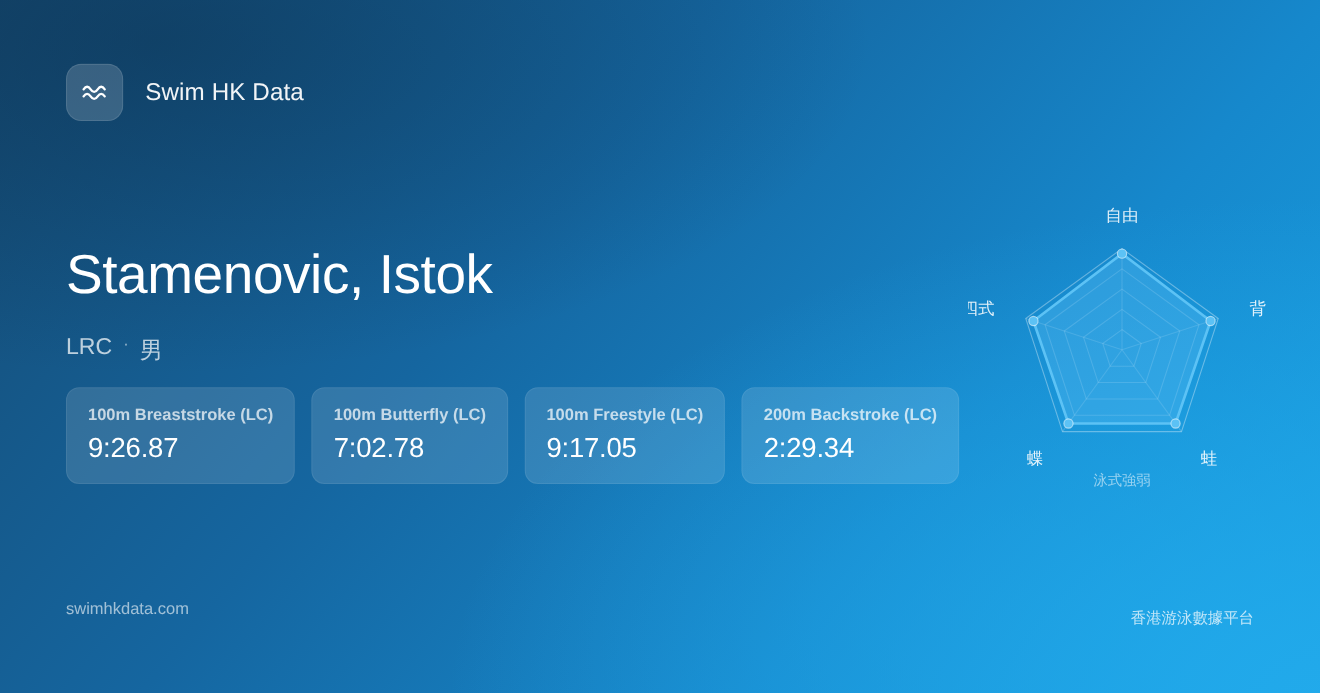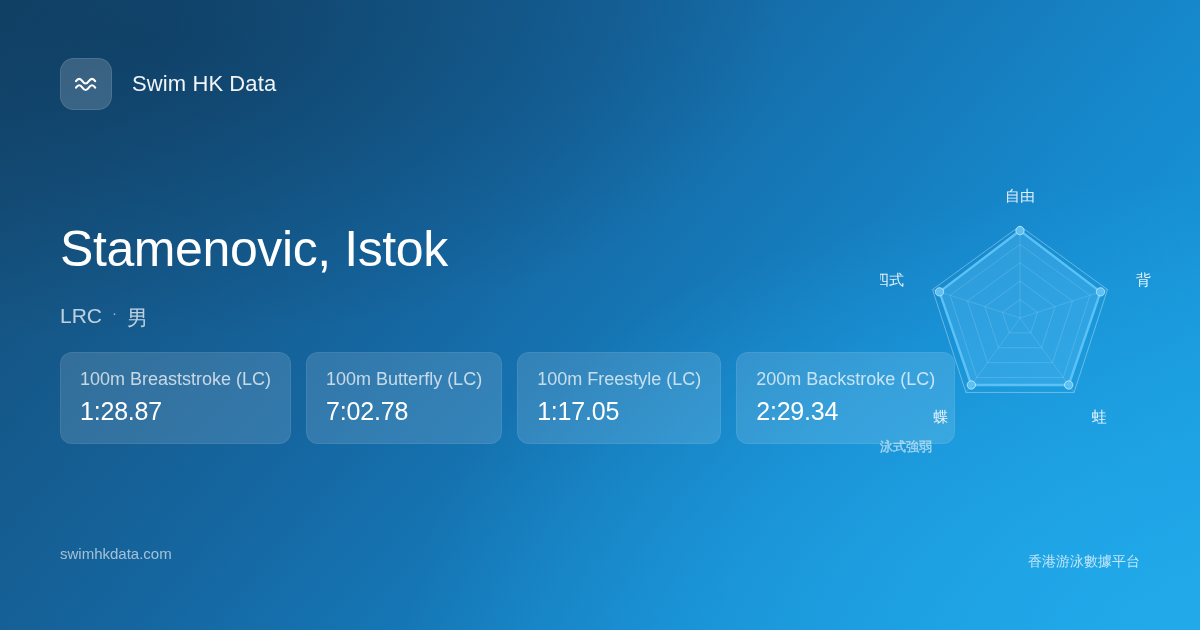--- a/index.html
+++ b/index.html
@@ -63,38 +63,38 @@
     display:flex; gap:15px; z-index:3;
   }
   .stat {
     min-width:165px;
     padding:17px 20px 18px 20px;
     border-radius:12px;
     background:rgba(255,255,255,0.13);
     box-shadow:inset 0 0 0 1px rgba(255,255,255,0.07);
   }
   .stat-label {
-    font-size:18px; font-weight:400;
+    font-size:15px; font-weight:700;
     color:rgba(255,255,255,0.72);
     white-space:nowrap; margin-bottom:7px;
   }
   .stat-value {
     font-size:25px; font-weight:400; letter-spacing:-0.2px;
     color:#ffffff; white-space:nowrap;
   }
 
   
   .radar-wrap {
     position:absolute; left:880px; top:168px;
     width:280px; height:305px; z-index:3;
   }
   .radar-svg { display:block; width:280px; height:260px; }
   .radar-caption {
-    margin-top:10px;
-    font-size:13px; color:rgba(255,255,255,0.55);font-weight:bold;
+    text-align:center; 
+    font-size:13px; color:rgba(255,255,255,0.55);
   }
   .axis-label {
     font-size:15px; fill:rgba(255,255,255,0.88);
     font-family:"Liberation Sans", sans-serif;
   }
 
   
   .footer-left {
     position:absolute; left:60px; bottom:68px; z-index:3;
     font-size:15px; color:rgba(255,255,255,0.60);
@@ -124,29 +124,29 @@
     <div class="athlete-meta">
       <span>LRC</span>
       <span class="meta-dot">·</span>
       <span>男</span>
     </div>
   </div>
 
   <div class="stats">
     <div class="stat">
       <div class="stat-label">100m Breaststroke  (LC)</div>
-      <div class="stat-value">1:28.87</div>
+      <div class="stat-value">9:26.87</div>
     </div>
     <div class="stat">
       <div class="stat-label">100m Butterfly  (LC)</div>
       <div class="stat-value">7:02.78</div>
     </div>
     <div class="stat">
       <div class="stat-label">100m Freestyle  (LC)</div>
-      <div class="stat-value">1:17.05</div>
+      <div class="stat-value">9:17.05</div>
     </div>
     <div class="stat">
       <div class="stat-label">200m Backstroke  (LC)</div>
       <div class="stat-value">2:29.34</div>
     </div>
   </div>
 
   <div class="radar-wrap">
     <svg class="radar-svg" viewBox="0 0 280 260">
       <g id="radar-grid">

